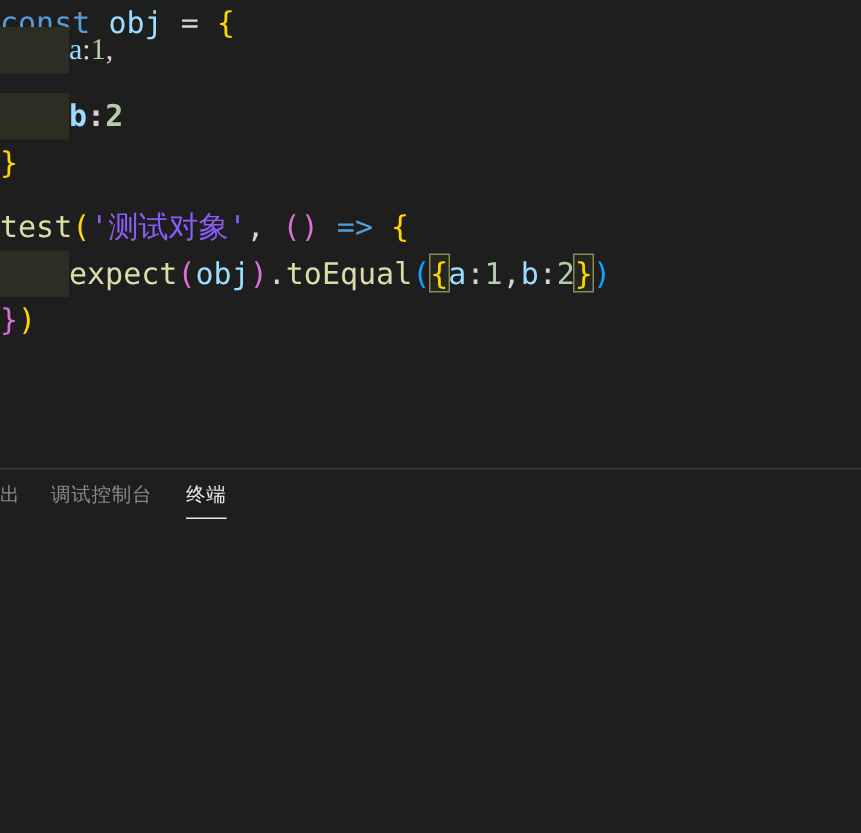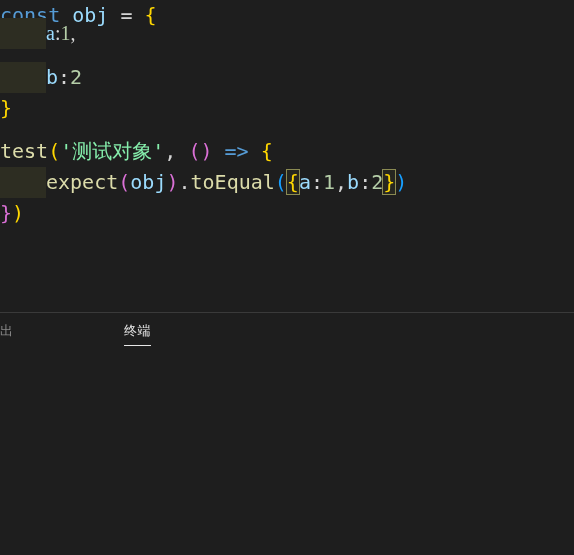--- a/index.html
+++ b/index.html
@@ -44,21 +44,21 @@
   }
 
   .tk-keyword  { color: #569cd6; }
   .tk-var      { color: #9cdcfe; }
   .tk-plain    { color: #d4d4d4; }
   .tk-brace-y  { color: #ffd700; }
   .tk-brace-p  { color: #da70d6; }
   .tk-brace-b  { color: #179fff; }
   .tk-num      { color: #b5cea8; }
   .tk-fn       { color: #dcdcaa; text-align: center; }
-  .tk-str      { color: #86efac; }
+  .tk-str      { color: #8b5cf6; }
   .tk-op       { color: #569cd6; }
   .tk-prop     { color: #9cdcfe; }
 
   .match-box {
     outline: 1px solid #8a8a52;
     background: rgba(120,120,60,0.10);
   }
 
   
   #panel {
@@ -109,30 +109,31 @@
     letter-spacing: 0.2px;
   }
 </style>
 </head>
 <body>
 
 <div id="editor">
   <div id="editor-lines">
       <div class="code-line" style="top: 0px;"><span class="tk-keyword">const</span><span class="tk-plain"> </span><span class="tk-var">obj</span><span class="tk-plain"> = </span><span class="tk-brace-y">{</span></div>
       <div class="code-line" style="top: 18px; font-family: Liberation Serif, serif;"><span class="ind"></span><span class="tk-prop">a</span><span class="tk-plain">:</span><span class="tk-num">1</span><span class="tk-plain">,</span></div>
-      <div class="code-line" style="top: 62px;"><span class="ind"></span><span class="tk-prop">b</span><span class="tk-plain">:</span><span class="tk-num">2</span></div>
+      <div class="code-line" style="top: 62px; font-weight: bold;"><span class="ind"></span><span class="tk-prop">b</span><span class="tk-plain">:</span><span class="tk-num">2</span></div>
       <div class="code-line" style="top: 93px;"><span class="tk-brace-y">}</span></div>
       <div class="code-line" style="top: 124px;"></div>
       <div class="code-line" style="top: 136px;"><span class="tk-fn">test</span><span class="tk-brace-y">(</span><span class="tk-str">'测试对象'</span><span class="tk-plain">, </span><span class="tk-brace-p">(</span><span class="tk-brace-p">)</span><span class="tk-plain"> </span><span class="tk-op">=&gt;</span><span class="tk-plain"> </span><span class="tk-brace-y">{</span></div>
       <div class="code-line" style="top: 167px;"><span class="ind"></span><span class="tk-fn">expect</span><span class="tk-brace-p">(</span><span class="tk-var">obj</span><span class="tk-brace-p">)</span><span class="tk-plain">.</span><span class="tk-fn">toEqual</span><span class="tk-brace-b">(</span><span class="tk-brace-y match-box">{</span><span class="tk-prop">a</span><span class="tk-plain">:</span><span class="tk-num">1</span><span class="tk-plain">,</span><span class="tk-prop">b</span><span class="tk-plain">:</span><span class="tk-num">2</span><span class="tk-brace-y match-box">}</span><span class="tk-brace-b">)</span></div>
       <div class="code-line" style="top: 198px;"><span class="tk-brace-p">}</span><span class="tk-brace-y">)</span></div>
     </div>
 </div>
 
 <div id="panel">
 
   <div id="panel-header">
 
   <div class="panel-tab" style="left: 0px;">出</div>
+      <div class="panel-tab" style="left: 34px;">调试控制台</div>
       <div class="panel-tab active" style="left: 124px;">终端</div>
     </div>
 
 </div>
 
 </body></html>

